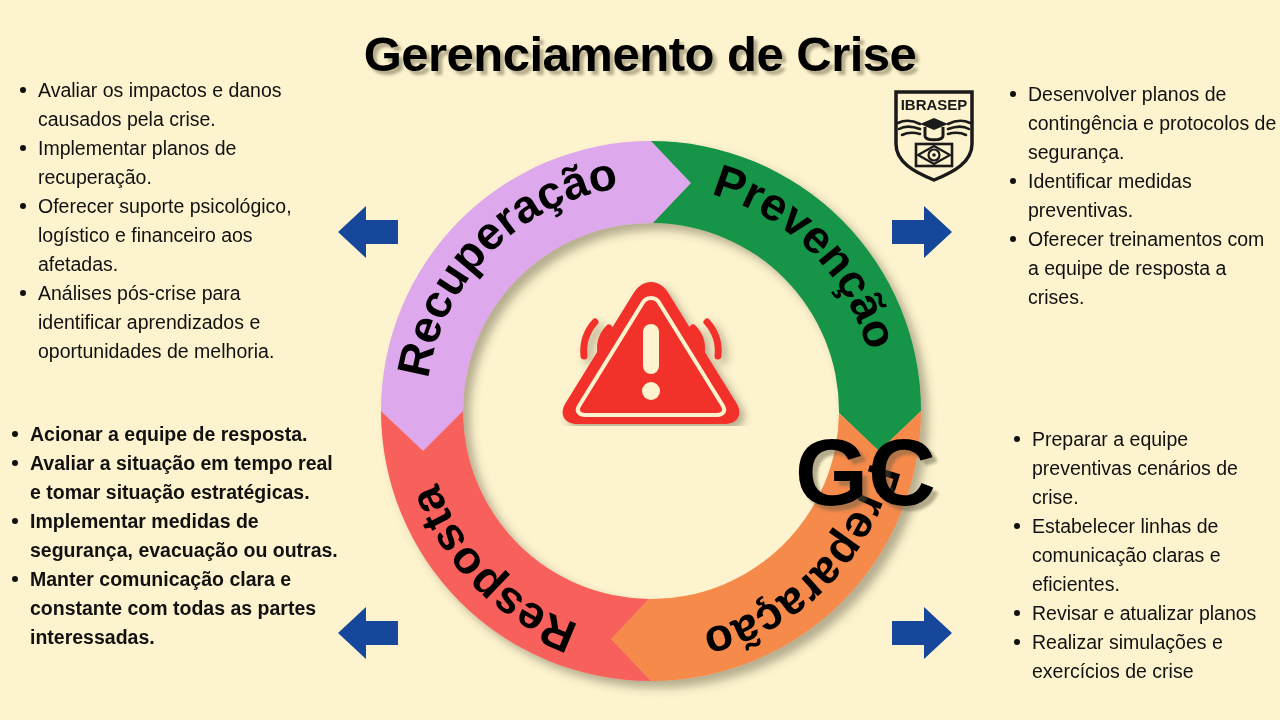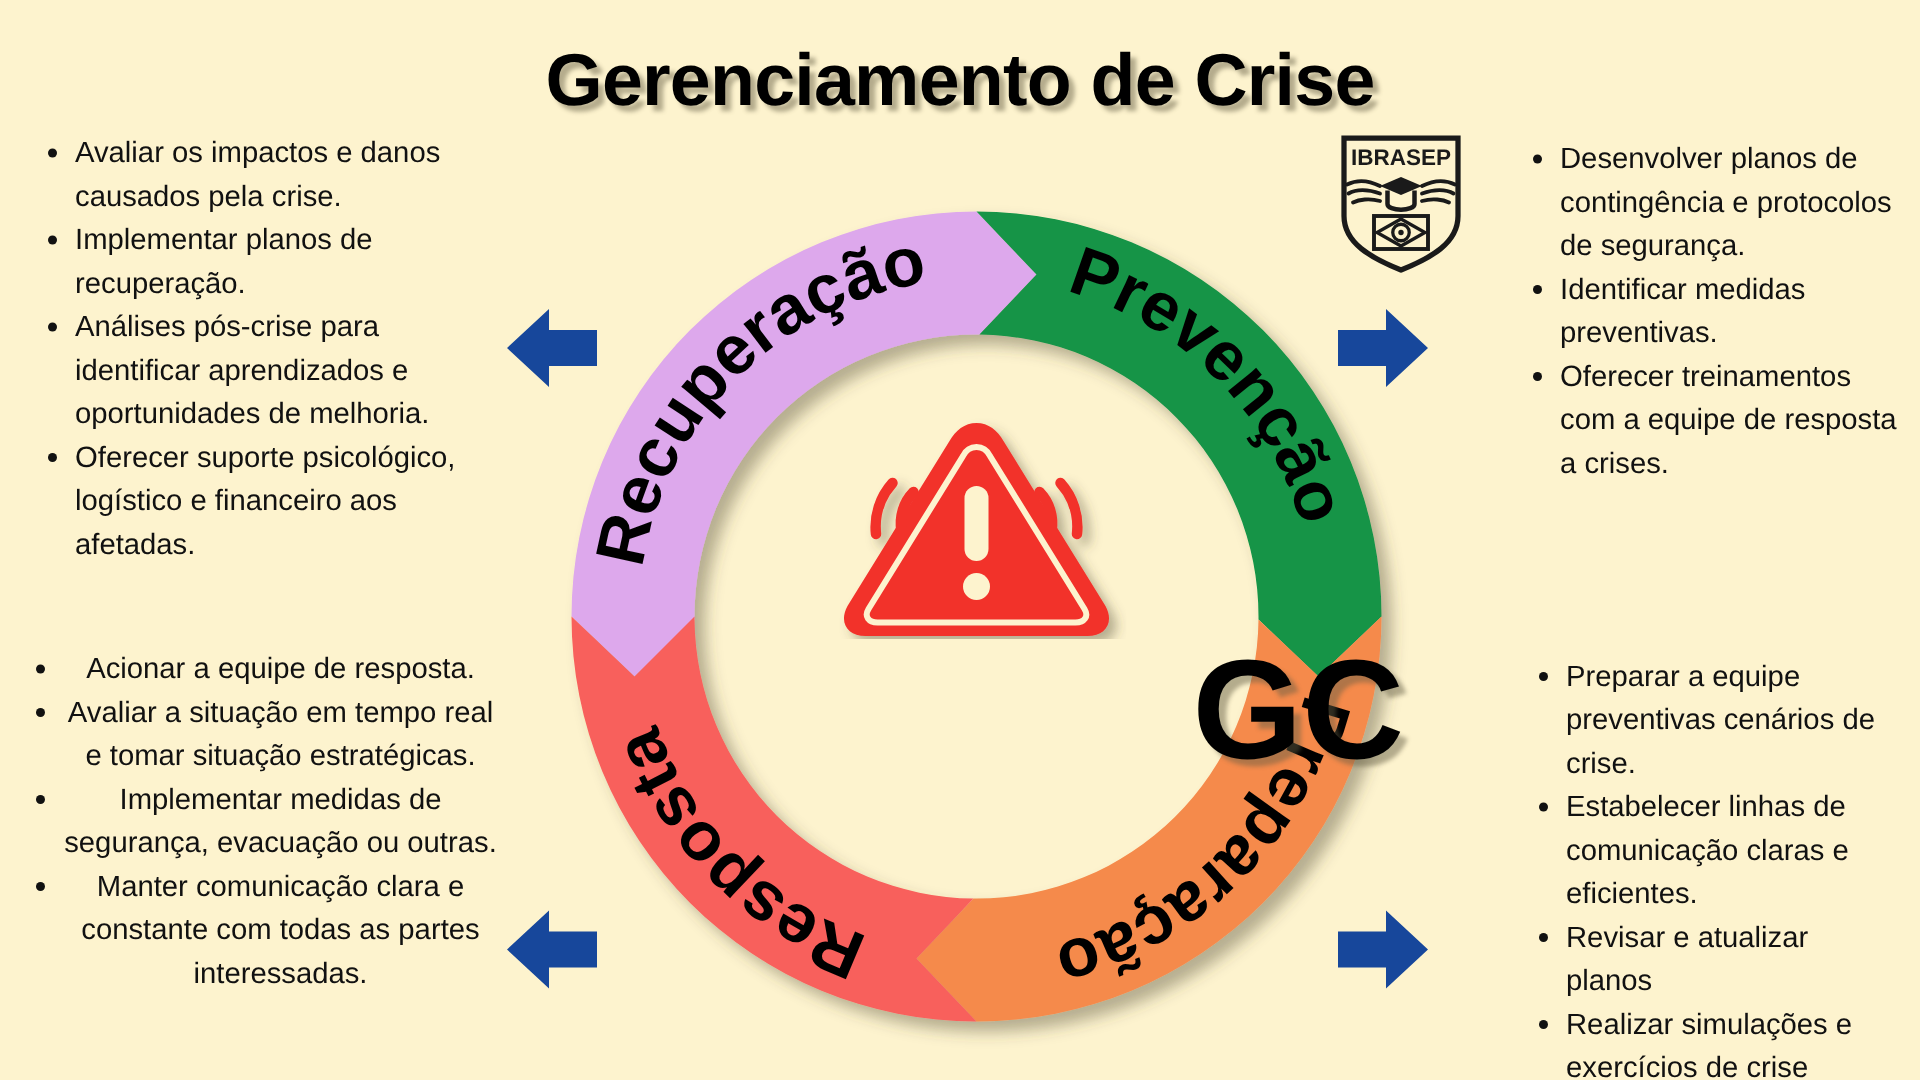--- a/index.html
+++ b/index.html
@@ -26,21 +26,21 @@
     font-weight: bold;
     color: #000000;
     letter-spacing: -0.5px;
     text-shadow: 4px 4px 3px rgba(90,85,60,0.45);
     z-index: 20;
   }
 
   
   ul.bullets {
     list-style: none;
-    margin: 12px;
+    margin: 0;
     padding: 0;
   }
   ul.bullets li {
     position: relative;
     padding-left: 22px;
     font-size: 19.5px;
     line-height: 29px;
     color: #111111;
     margin-bottom: 0px;
   }
@@ -62,22 +62,23 @@
     z-index: 15;
   }
   .list-bl {
     position: absolute;
     left: 8px;
     top: 420px;
     width: 336px;
     z-index: 15;
   }
   .list-bl li {
-    text-align: center;
+    text-align: left;
     padding-left: 26px;
+    font-weight: bold;
   }
   .list-bl li .bullet-dot {
     left: 14px;
   }
   .list-tr {
     position: absolute;
     left: 1006px;
     top: 80px;
     width: 272px;
     z-index: 15;
@@ -167,22 +168,22 @@
 </style>
 </head>
 <body>
 
 <div class="title">Gerenciamento de Crise</div>
 
 <div class="list-tl">
   <ul class="bullets">
     <li><span class="bullet-dot"></span><span>Avaliar os impactos e danos causados pela crise.</span></li>
     <li><span class="bullet-dot"></span><span>Implementar planos de recuperação.</span></li>
+    <li><span class="bullet-dot"></span><span>Oferecer suporte psicológico, logístico e financeiro aos afetadas.</span></li>
     <li><span class="bullet-dot"></span><span>Análises pós-crise para identificar aprendizados e oportunidades de melhoria.</span></li>
-    <li><span class="bullet-dot"></span><span>Oferecer suporte psicológico, logístico e financeiro aos afetadas.</span></li>
   </ul>
 </div>
 
 <div class="list-bl">
   <ul class="bullets">
     <li><span class="bullet-dot"></span><span>Acionar a equipe de resposta.</span></li>
     <li><span class="bullet-dot"></span><span>Avaliar a situação em tempo real e tomar situação estratégicas.</span></li>
     <li><span class="bullet-dot"></span><span>Implementar medidas de segurança, evacuação ou outras.</span></li>
     <li><span class="bullet-dot"></span><span>Manter comunicação clara e constante com todas as partes interessadas.</span></li>
   </ul>

